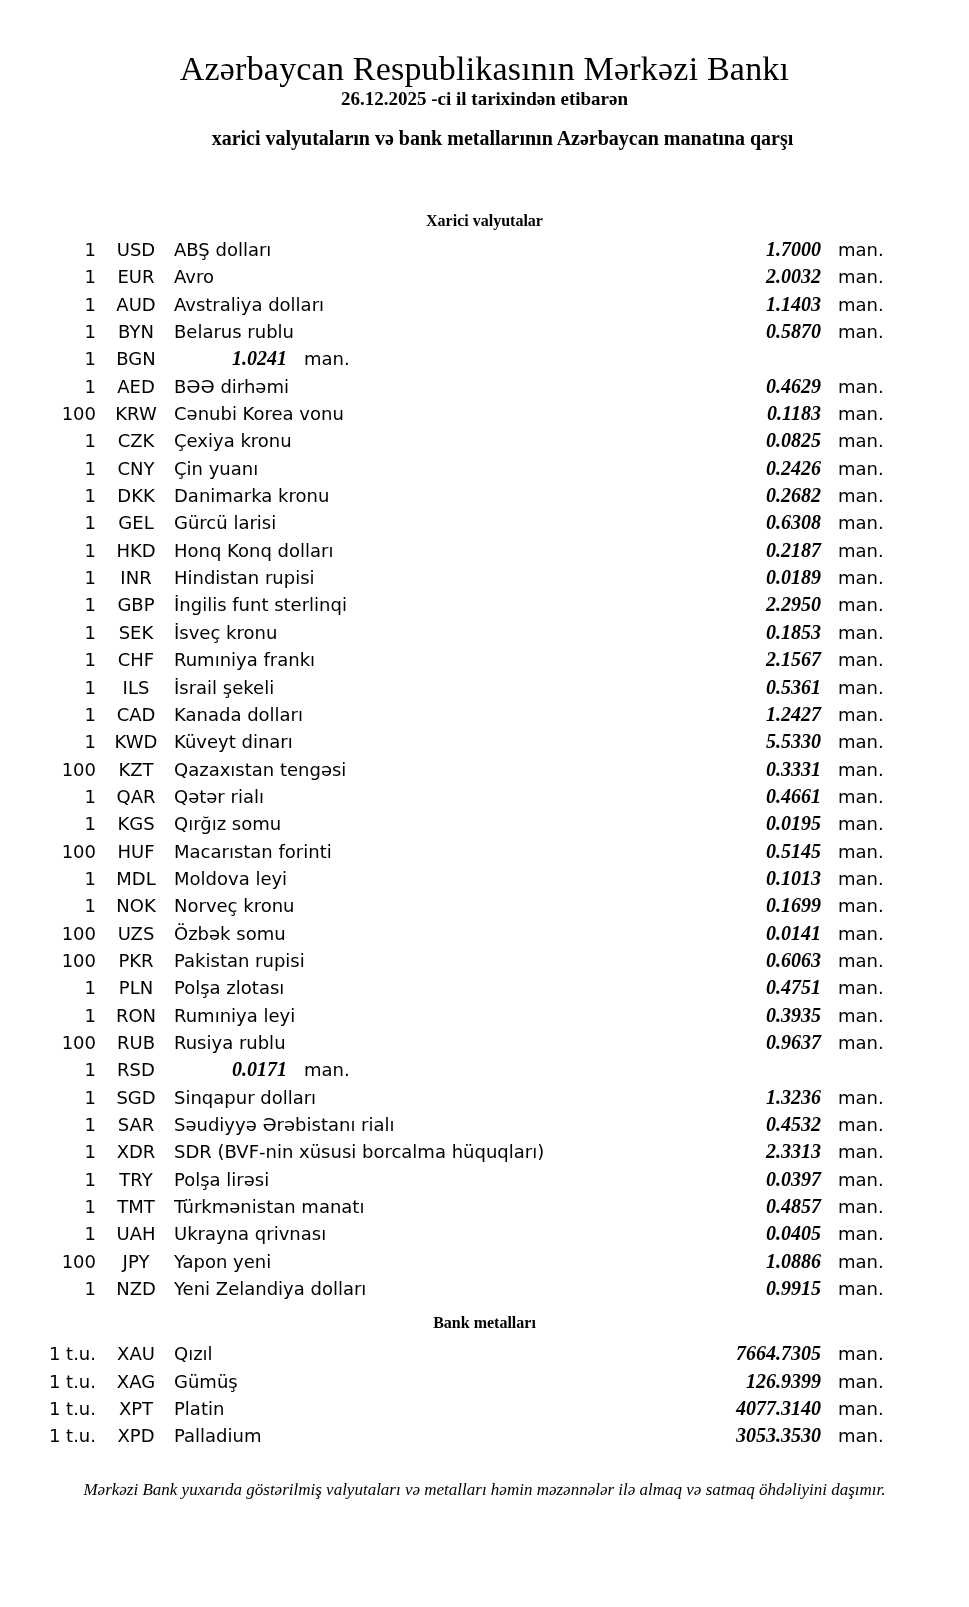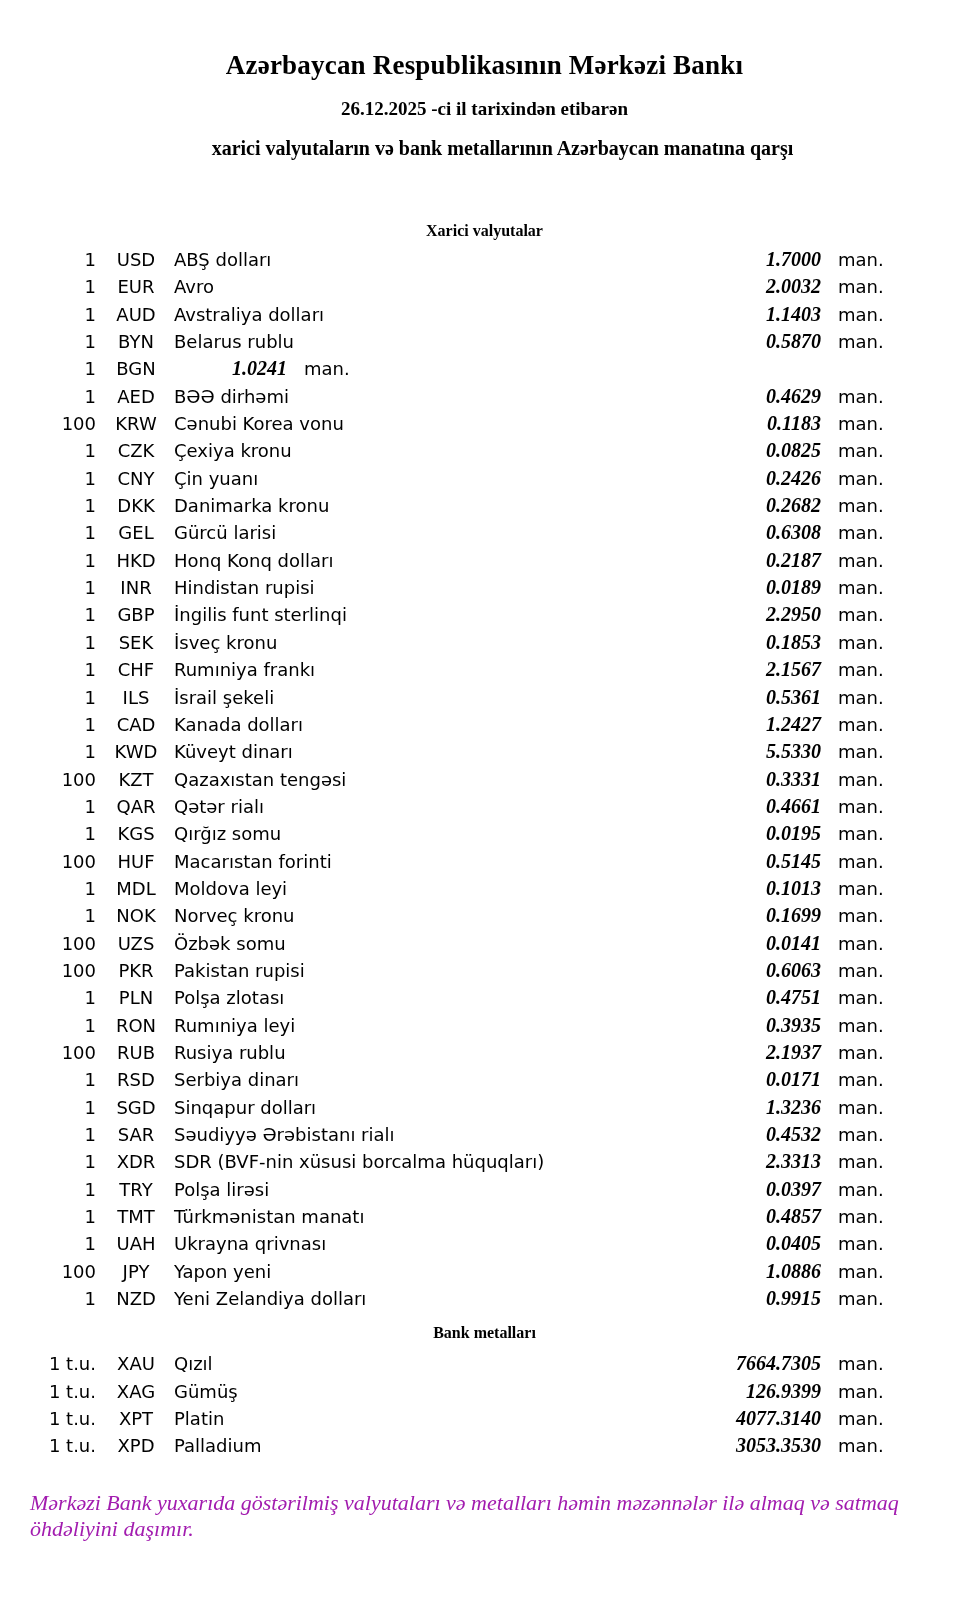--- a/index.html
+++ b/index.html
@@ -13,30 +13,29 @@
   }
   .page {
     width: 969px;
     min-height: 1607px;
     padding-top: 50px;
     position: relative;
   }
   .title {
     text-align: center;
     font-family: "Liberation Serif", serif;
-    font-weight: bold;
-    font-size: 27px;
+    font-weight: normal;
+    font-size: 34px;
     letter-spacing: 0.2px;
   }
   .date-line {
     text-align: center;
     font-family: "Liberation Serif", serif;
     font-weight: bold;
     font-size: 19px;
-    margin-top: 17px;
   }
   .subtitle {
     text-align: center;
     font-family: "Liberation Serif", serif;
     font-weight: bold;
     font-size: 20px;
     margin-top: 17px;
     padding-left: 36px;
   }
   .section-heading {
@@ -82,24 +81,25 @@
     white-space: nowrap;
   }
   .unit {
     width: 70px;
     padding-left: 17px;
     white-space: nowrap;
   }
   .footer-note {
     margin-top: 30px;
     padding: 0 30px;
+    text-align: center;
     font-family: "Liberation Serif", serif;
     font-style: italic;
-    font-size: 22px;
-    color: #a21caf;
+    font-size: 17px;
+    color: #000000;
   }
 </style>
 </head>
 <body>
 
 <div class="page">
 
   <div class="title">Azərbaycan Respublikasının Mərkəzi Bankı</div>
 
   <div class="date-line">26.12.2025 -ci il tarixindən etibarən</div>
@@ -308,27 +308,26 @@
         <span class="qty">1</span>
         <span class="code">RON</span>
         <span class="name">Rumıniya leyi</span>
         <span class="rate">0.3935</span>
         <span class="unit">man.</span>
       </div>
       <div class="rate-row">
         <span class="qty">100</span>
         <span class="code">RUB</span>
         <span class="name">Rusiya rublu</span>
-        <span class="rate">2.1937</span>
+        <span class="rate">0.9637</span>
         <span class="unit">man.</span>
       </div>
       <div class="rate-row">
         <span class="qty">1</span>
         <span class="code">RSD</span>
-        <span class="name">Serbiya dinarı</span>
         <span class="rate">0.0171</span>
         <span class="unit">man.</span>
       </div>
       <div class="rate-row">
         <span class="qty">1</span>
         <span class="code">SGD</span>
         <span class="name">Sinqapur dolları</span>
         <span class="rate">1.3236</span>
         <span class="unit">man.</span>
       </div>

